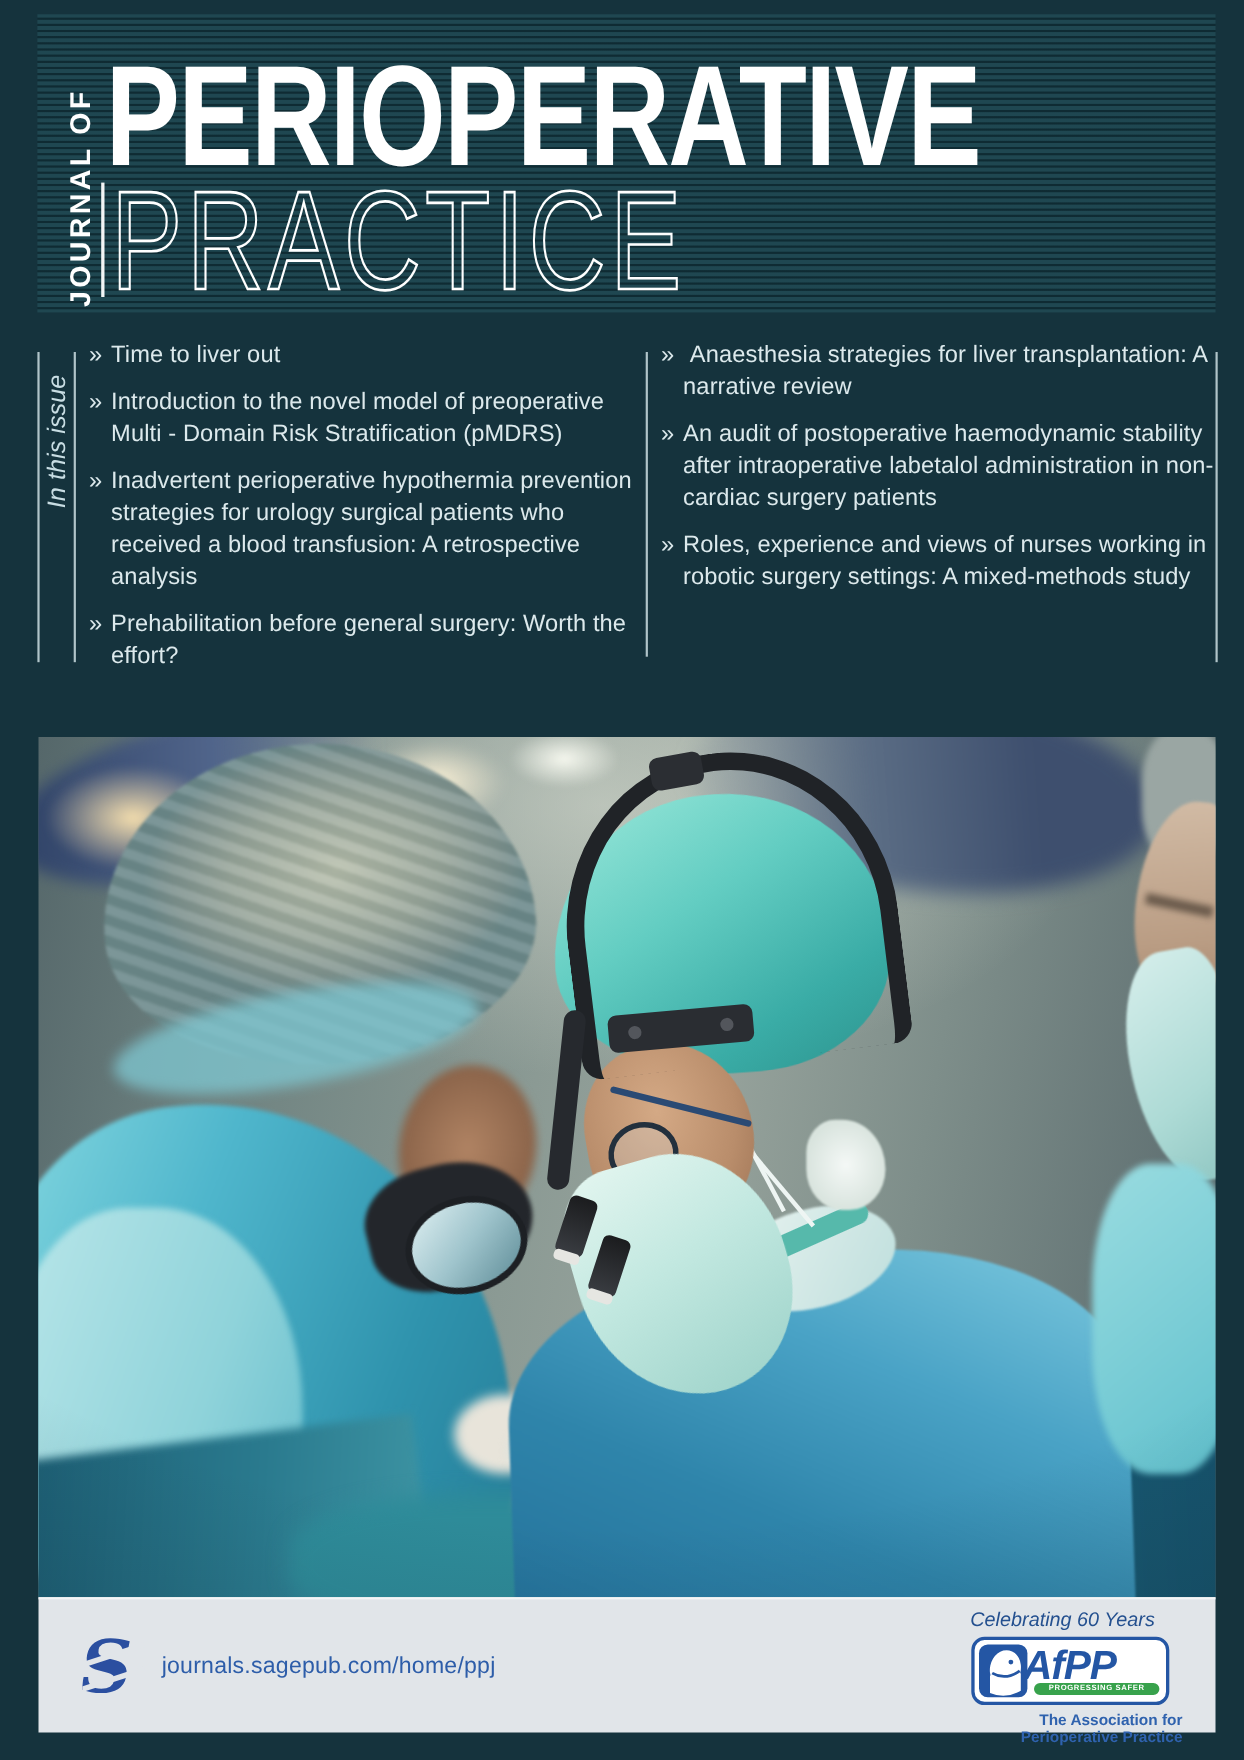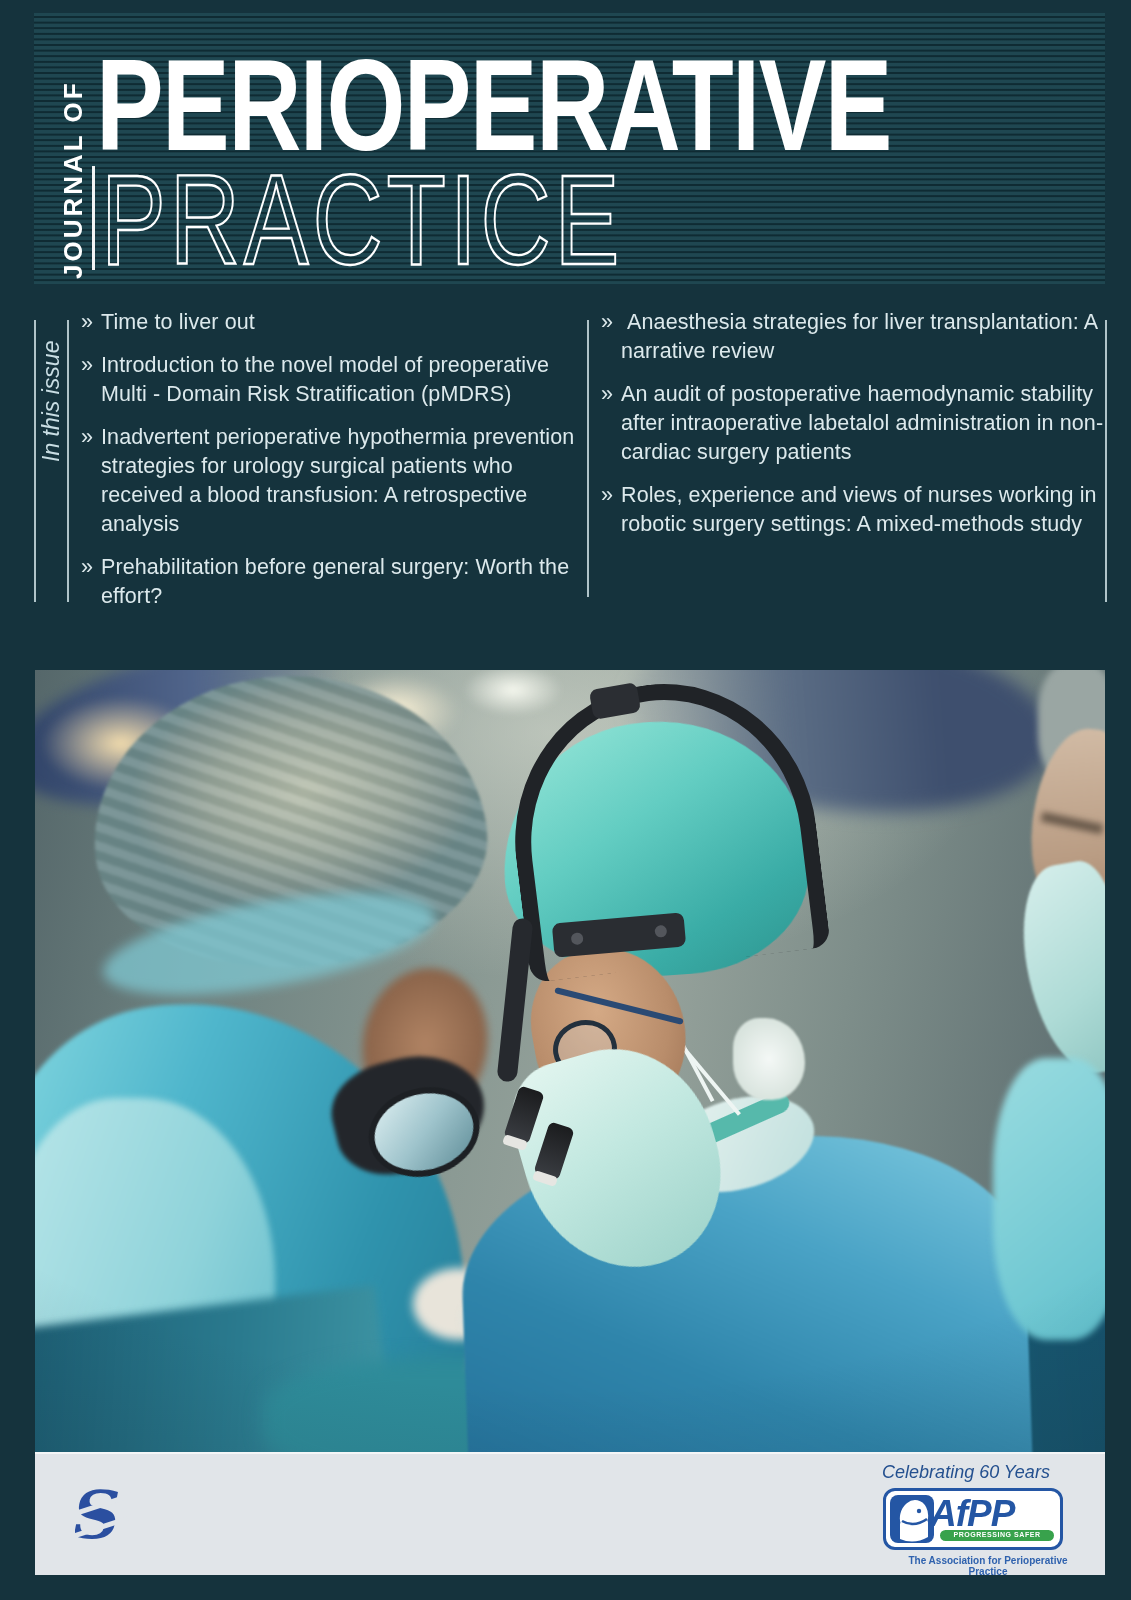--- a/index.html
+++ b/index.html
@@ -231,22 +231,22 @@
     position:absolute; left:44px; top:0px; font-size:37px; font-weight:700;
     font-style:italic; color:#2456a4; letter-spacing:-1px; line-height:46px;
   }
   .afpp-banner {
     position:absolute; left:52px; right:4px; bottom:4px; height:15px;
     background:#38a24c; border:2px solid #ffffff; border-radius:8px;
     color:#ffffff; font-size:7px; font-weight:700; letter-spacing:0.55px;
     text-align:center; line-height:10px;
   }
   .afpp-tagline {
-    position:absolute; right:19px; top:101px; width:196px; text-align:center;
-    font-size:10px; font-weight:600; color:#2f62ae;
+    position:absolute; right:30px; top:101px; width:196px; text-align:right;
+    font-size:14px; font-weight:600; color:#2f62ae;
   }
 </style>
 </head>
 <body>
 
 <header class="masthead">
   <div class="kicker">JOURNAL OF</div>
   <div class="title1">PERIOPERATIVE</div>
   <div class="title-sep"></div>
   <div class="title2">PRACTICE</div>
@@ -335,20 +335,21 @@
   <div class="ph-right-mask"></div>
   <div class="ph-right-shoulder"></div>
 </figure>
 
 <footer class="footer-bar">
   <svg class="sage-logo" viewBox="0 0 56 66">
     <text x="-2" y="56" font-family="DejaVu Serif, serif" font-style="italic" font-weight="bold" font-size="66" fill="#2b4fa0">S</text>
     <rect x="-6" y="20" width="64" height="5" fill="#e1e5e9" transform="rotate(-18 28 22)"></rect>
     <rect x="-6" y="42" width="64" height="5" fill="#e1e5e9" transform="rotate(-18 28 44)"></rect>
   </svg>
+  <div class="footer-url">journals.sagepub.com/home/ppj</div>
 
   <div class="celebrating">Celebrating 60 Years</div>
 
   <div class="afpp-box">
     <div class="afpp-icon">
       <svg viewBox="0 0 44 54" width="44" height="54">
         <ellipse cx="24" cy="22" rx="14" ry="17" fill="#ffffff" transform="rotate(12 24 22)"></ellipse>
         <path d="M10 28 Q24 36 38 26 L38 42 Q24 50 10 44 Z" fill="#ffffff"></path>
         <path d="M12 26 Q24 33 37 24" stroke="#2456a4" stroke-width="2.5" fill="none"></path>
         <circle cx="29" cy="16" r="2.2" fill="#2456a4"></circle>

